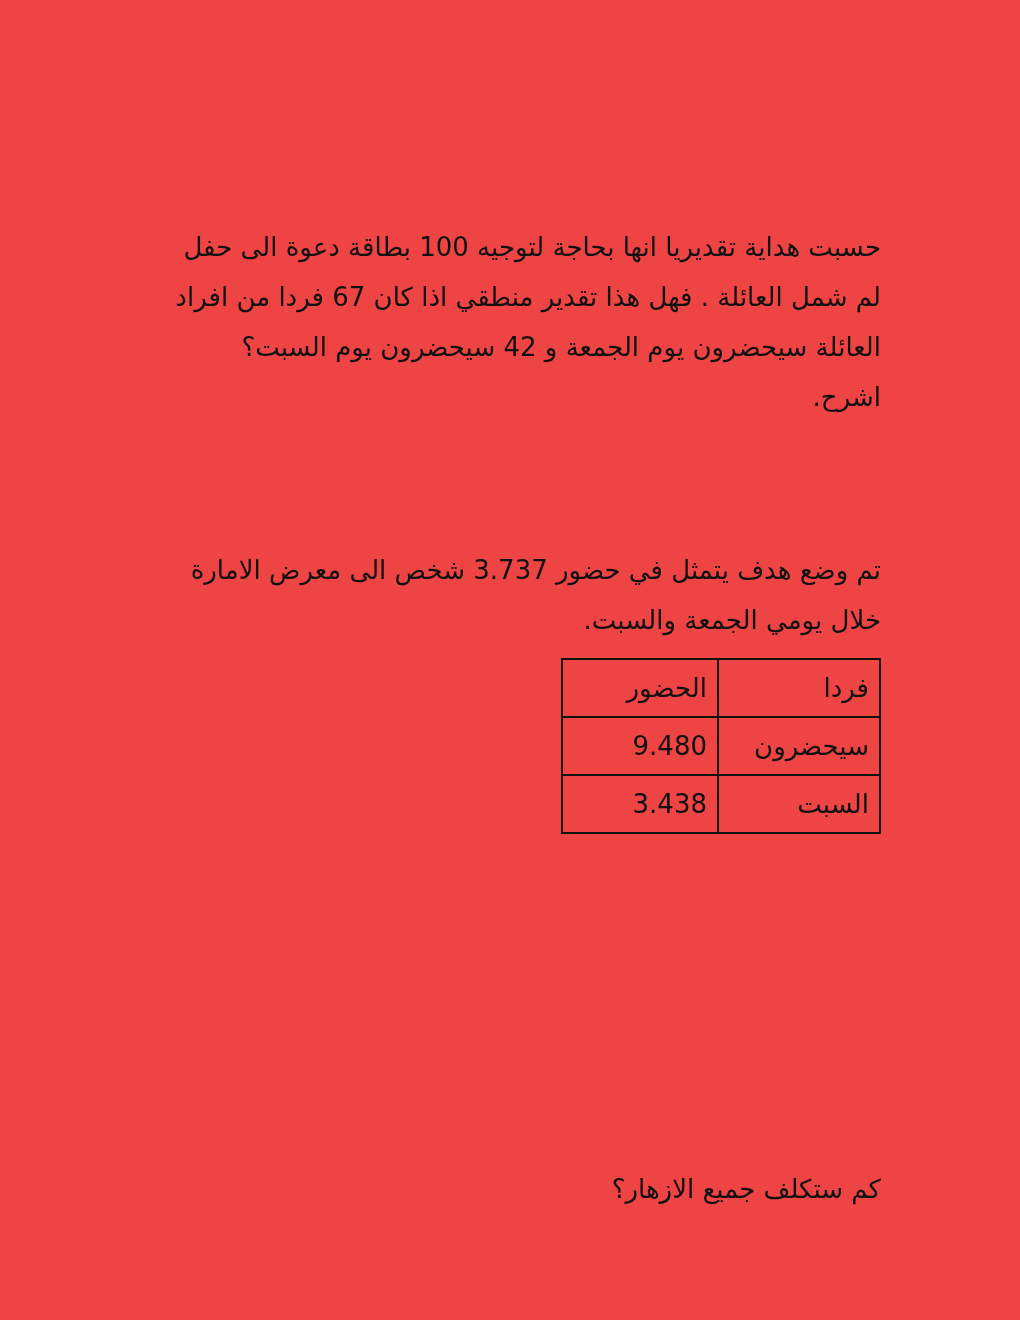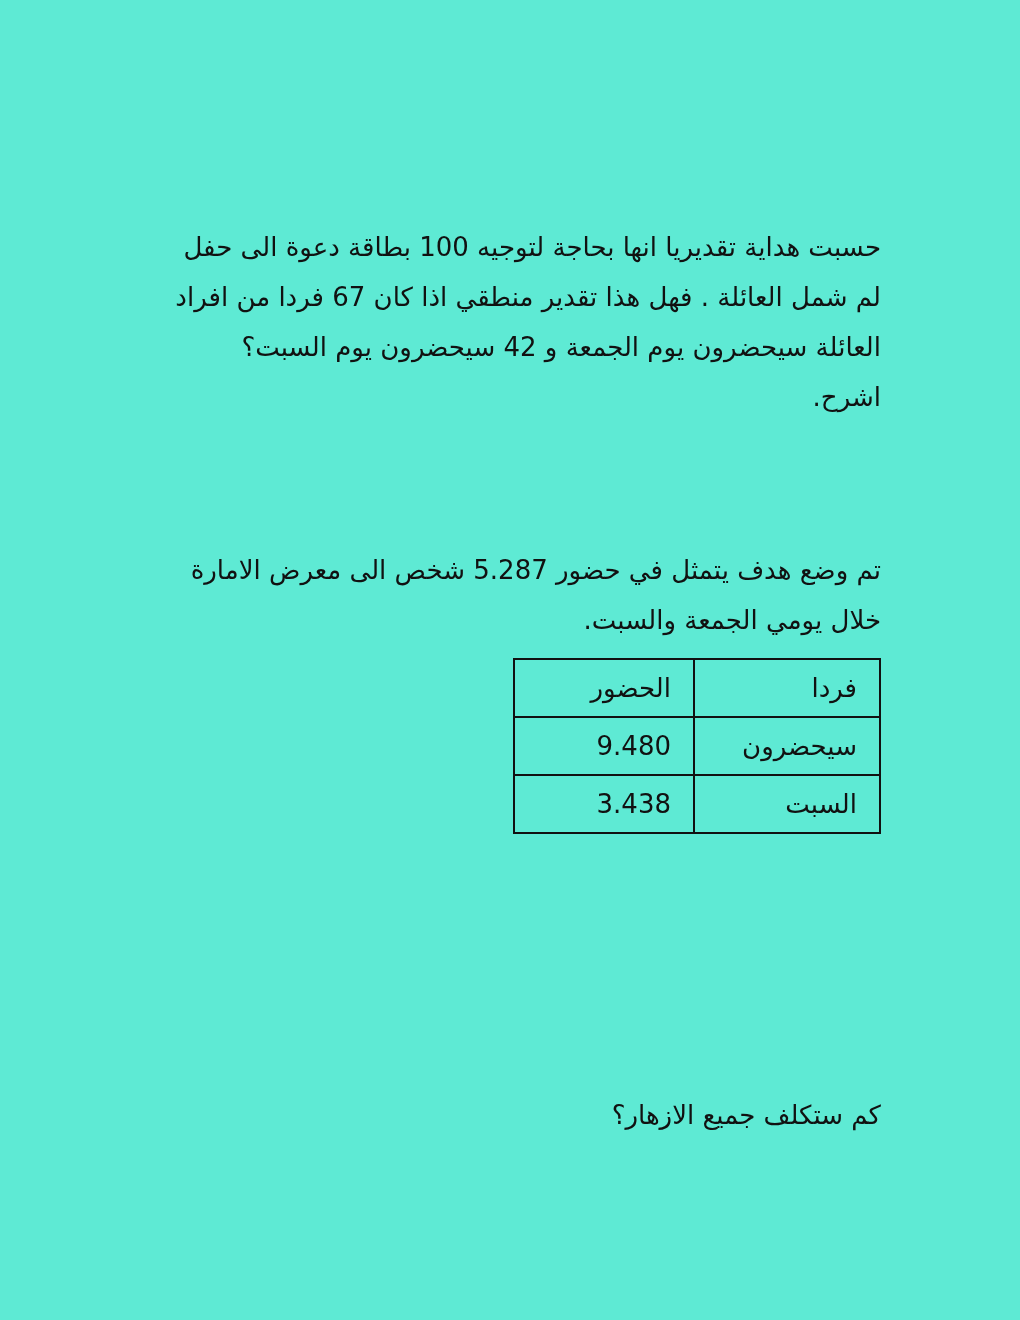--- a/index.html
+++ b/index.html
@@ -4,21 +4,21 @@
 <style>
   html, body {
     margin: 0;
     padding: 0;
     background: #ffffff;
   }
   .page {
     position: relative;
     width: 1020px;
     height: 1320px;
-    background: #5eead4;
+    background: #ef4444;
     color: #000000;
     font-family: "DejaVu Sans", sans-serif;
     direction: rtl;
     overflow: hidden;
   }
   .para {
     position: absolute;
     right: 139px;
     text-align: right;
     font-size: 26px;
@@ -31,55 +31,55 @@
   }
   #para-exhibition-goal {
     top: 545px;
     width: 716px;
   }
   #para-goal-question {
     top: 830px;
     width: 716px;
   }
   #para-flowers-cost {
-    top: 1090px;
+    top: 1164px;
     width: 716px;
   }
   table.attendance-table {
     position: absolute;
     top: 658px;
     right: 139px;
     border-collapse: collapse;
     direction: rtl;
   }
   table.attendance-table td {
     border: 2px solid #111111;
     height: 56px;
     vertical-align: middle;
     text-align: right;
-    padding: 0 22px;
+    padding: 0 10px;
     font-size: 26px;
     color: #111111;
   }
   td.col-day { width: 140px; }
   td.col-att { width: 134px; }
   td.num {
     font-size: 28px;
     direction: ltr;
     text-align: right;
   }
 </style>
 </head>
 <body>
 
 <div class="page">
 
   <div class="para" id="para-reunion">حسبت هداية تقديريا انها بحاجة لتوجيه 100 بطاقة دعوة الى حفل لم شمل العائلة . فهل هذا تقدير منطقي اذا كان 67 فردا من افراد العائلة سيحضرون يوم الجمعة و 42 سيحضرون يوم السبت؟ اشرح.</div>
 
-  <div class="para" id="para-exhibition-goal">تم وضع هدف يتمثل في حضور 5.287 شخص الى معرض الامارة خلال يومي الجمعة والسبت.</div>
+  <div class="para" id="para-exhibition-goal">تم وضع هدف يتمثل في حضور 3.737 شخص الى معرض الامارة خلال يومي الجمعة والسبت.</div>
 
   <table class="attendance-table">
     <tbody>
       <tr>
         <td class="col-day">فردا</td>
         <td class="col-att">الحضور</td>
       </tr>
       <tr>
         <td class="col-day">سيحضرون</td>
         <td class="col-att num">9.480</td>

